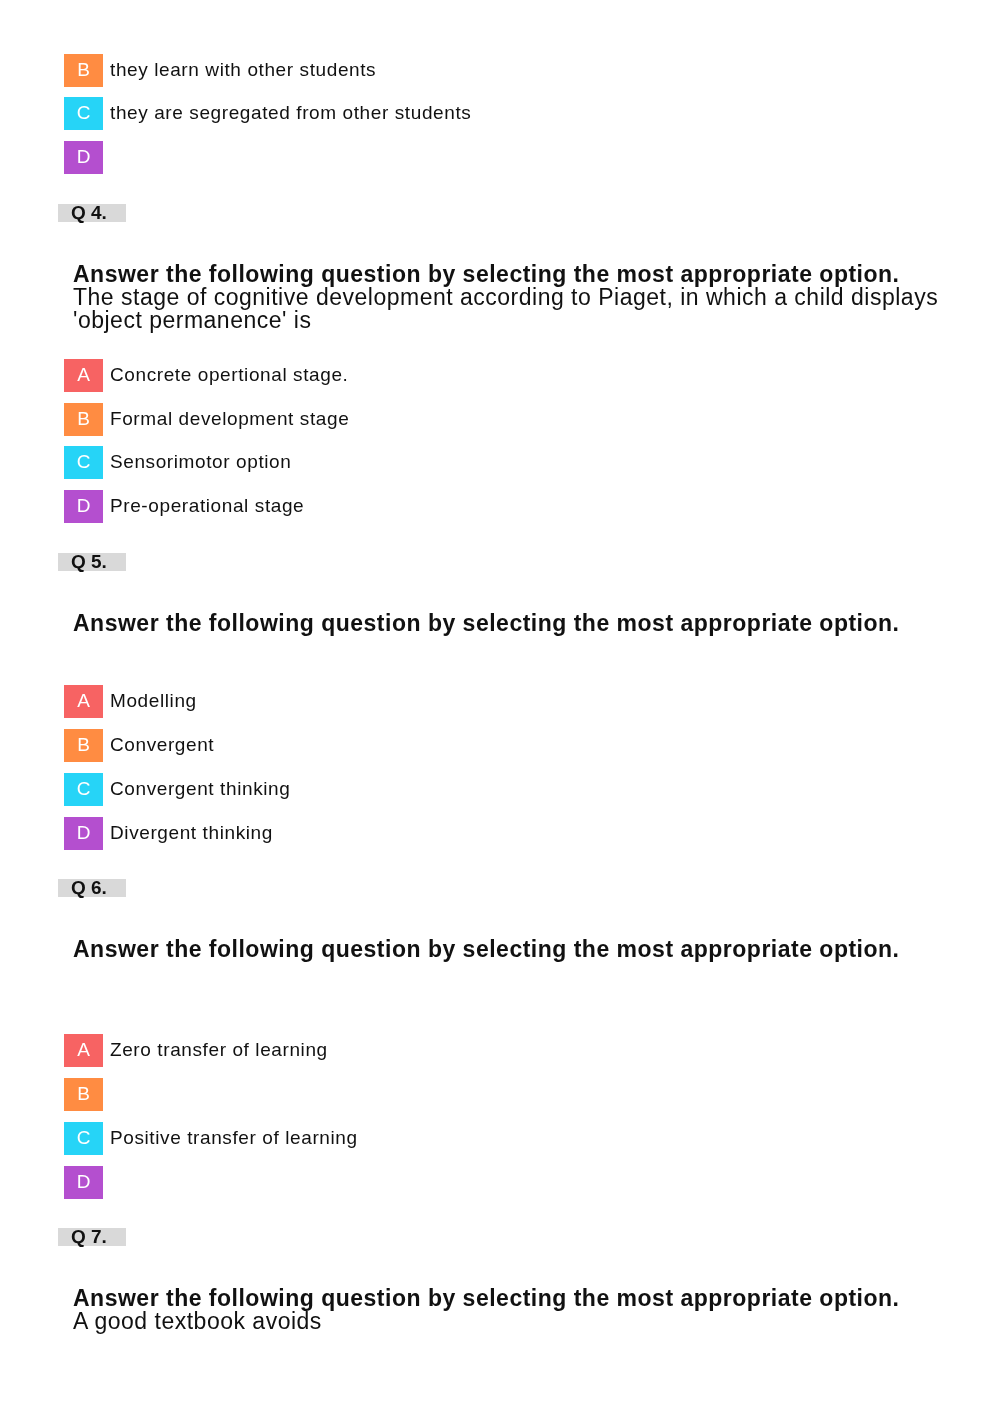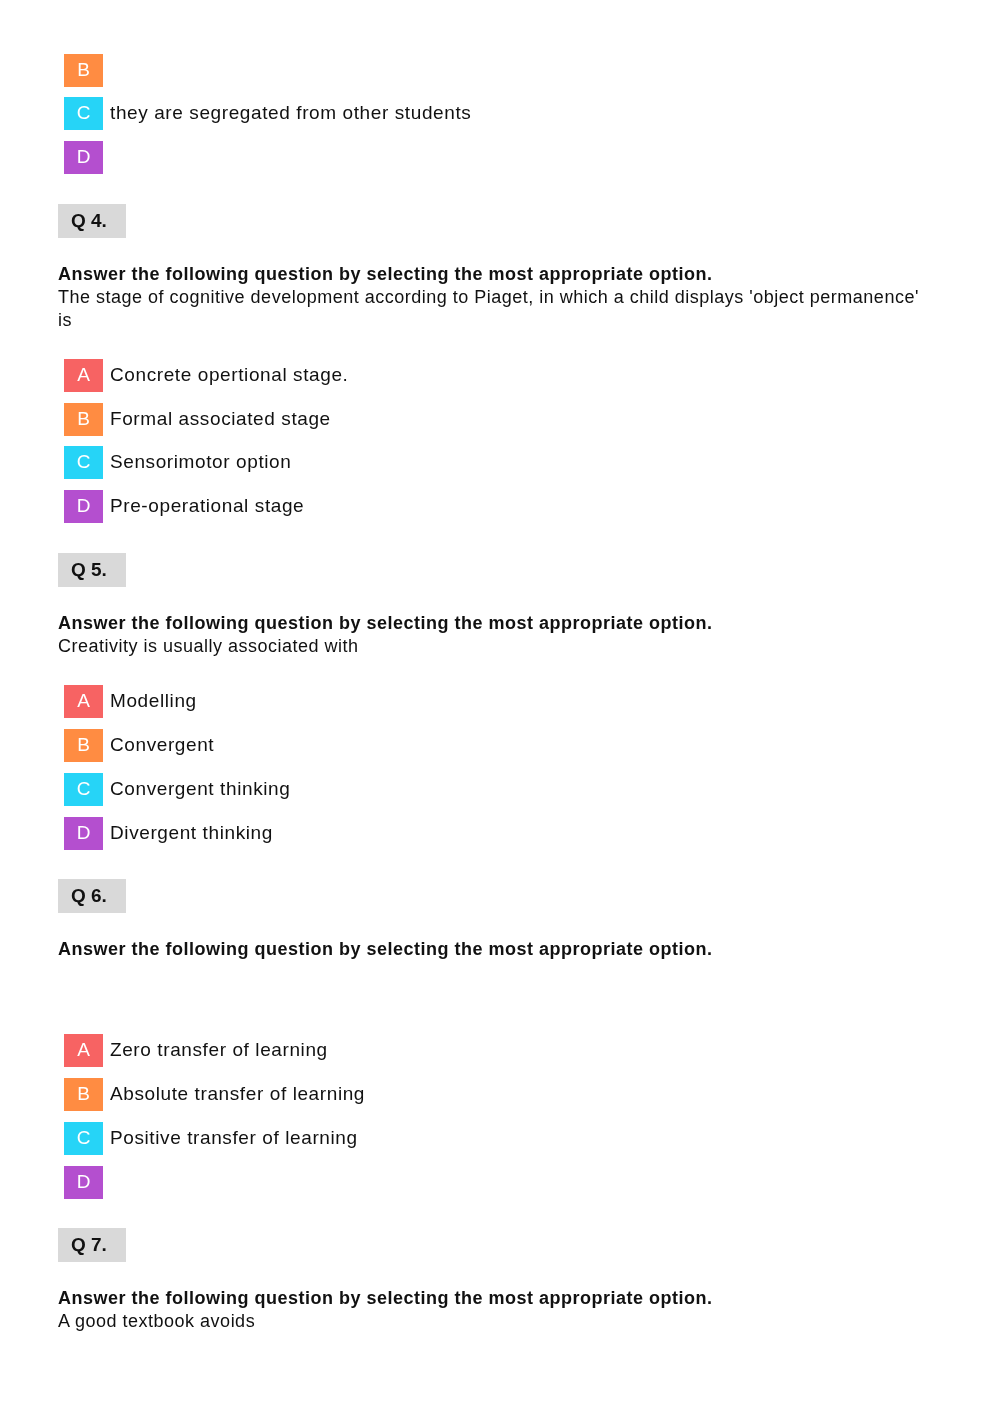--- a/index.html
+++ b/index.html
@@ -11,69 +11,69 @@
     .opt {
       position: absolute; left: 6px; height: 34px; display: flex; align-items: center;
     }
     .badge {
       width: 39px; height: 33px; color: #ffffff; font-size: 19px;
       display: flex; align-items: center; justify-content: center;
       box-sizing: border-box;
     }
     .opt-text { margin-left: 7px; font-size: 19px; letter-spacing: 0.6px; color: #111; }
     .qlabel {
-      position: absolute; left: 0; width: 68px; height: 34px; background: #d9d9d9;
+      position: absolute; left: 0; width: 68px; height: 18px; background: #d9d9d9;
       font-weight: bold; font-size: 19px; display: flex; align-items: center;
       padding-left: 13px; box-sizing: border-box;
     }
-    .qblock { position: absolute; left: 0; width: 870px; font-size: 18px; line-height: 23px; letter-spacing: 0.5px; }
+    .qblock { position: absolute; left: 15px; width: 870px; font-size: 23px; line-height: 23px; letter-spacing: 0.5px; }
     .instr { font-weight: bold; }
   </style>
 </head>
 <body>
 
 <div class="page">
 
   <div class="opt" style="top:53px">
     <span class="badge" style="background:#ff8c42">B</span>
+    <span class="opt-text">they learn with other students</span>
   </div>
   <div class="opt" style="top:96px">
     <span class="badge" style="background:#26d4f7">C</span>
     <span class="opt-text">they are segregated from other students</span>
   </div>
   <div class="opt" style="top:140px">
     <span class="badge" style="background:#b44fcf">D</span>
   </div>
 
   <div class="qlabel" style="top:204px">Q 4.</div>
   <div class="qblock" style="top:263px">
     <div class="instr">Answer the following question by selecting the most appropriate option.</div>
     <div>The stage of cognitive development according to Piaget, in which a child displays 'object permanence' is</div>
   </div>
   <div class="opt" style="top:358px">
     <span class="badge" style="background:#f76363">A</span>
     <span class="opt-text">Concrete opertional stage.</span>
   </div>
   <div class="opt" style="top:402px">
     <span class="badge" style="background:#ff8c42">B</span>
-    <span class="opt-text">Formal associated stage</span>
+    <span class="opt-text">Formal development stage</span>
   </div>
   <div class="opt" style="top:445px">
     <span class="badge" style="background:#26d4f7">C</span>
     <span class="opt-text">Sensorimotor option</span>
   </div>
   <div class="opt" style="top:489px">
     <span class="badge" style="background:#b44fcf">D</span>
     <span class="opt-text">Pre-operational stage</span>
   </div>
 
   <div class="qlabel" style="top:553px">Q 5.</div>
   <div class="qblock" style="top:612px">
     <div class="instr">Answer the following question by selecting the most appropriate option.</div>
-    <div>Creativity is usually associated with</div>
   </div>
   <div class="opt" style="top:684px">
     <span class="badge" style="background:#f76363">A</span>
     <span class="opt-text">Modelling</span>
   </div>
   <div class="opt" style="top:728px">
     <span class="badge" style="background:#ff8c42">B</span>
     <span class="opt-text">Convergent</span>
   </div>
   <div class="opt" style="top:772px">
@@ -88,21 +88,20 @@
   <div class="qlabel" style="top:879px">Q 6.</div>
   <div class="qblock" style="top:938px">
     <div class="instr">Answer the following question by selecting the most appropriate option.</div>
   </div>
   <div class="opt" style="top:1033px">
     <span class="badge" style="background:#f76363">A</span>
     <span class="opt-text">Zero transfer of learning</span>
   </div>
   <div class="opt" style="top:1077px">
     <span class="badge" style="background:#ff8c42">B</span>
-    <span class="opt-text">Absolute transfer of learning</span>
   </div>
   <div class="opt" style="top:1121px">
     <span class="badge" style="background:#26d4f7">C</span>
     <span class="opt-text">Positive transfer of learning</span>
   </div>
   <div class="opt" style="top:1165px">
     <span class="badge" style="background:#b44fcf">D</span>
   </div>
 
   <div class="qlabel" style="top:1228px">Q 7.</div>

